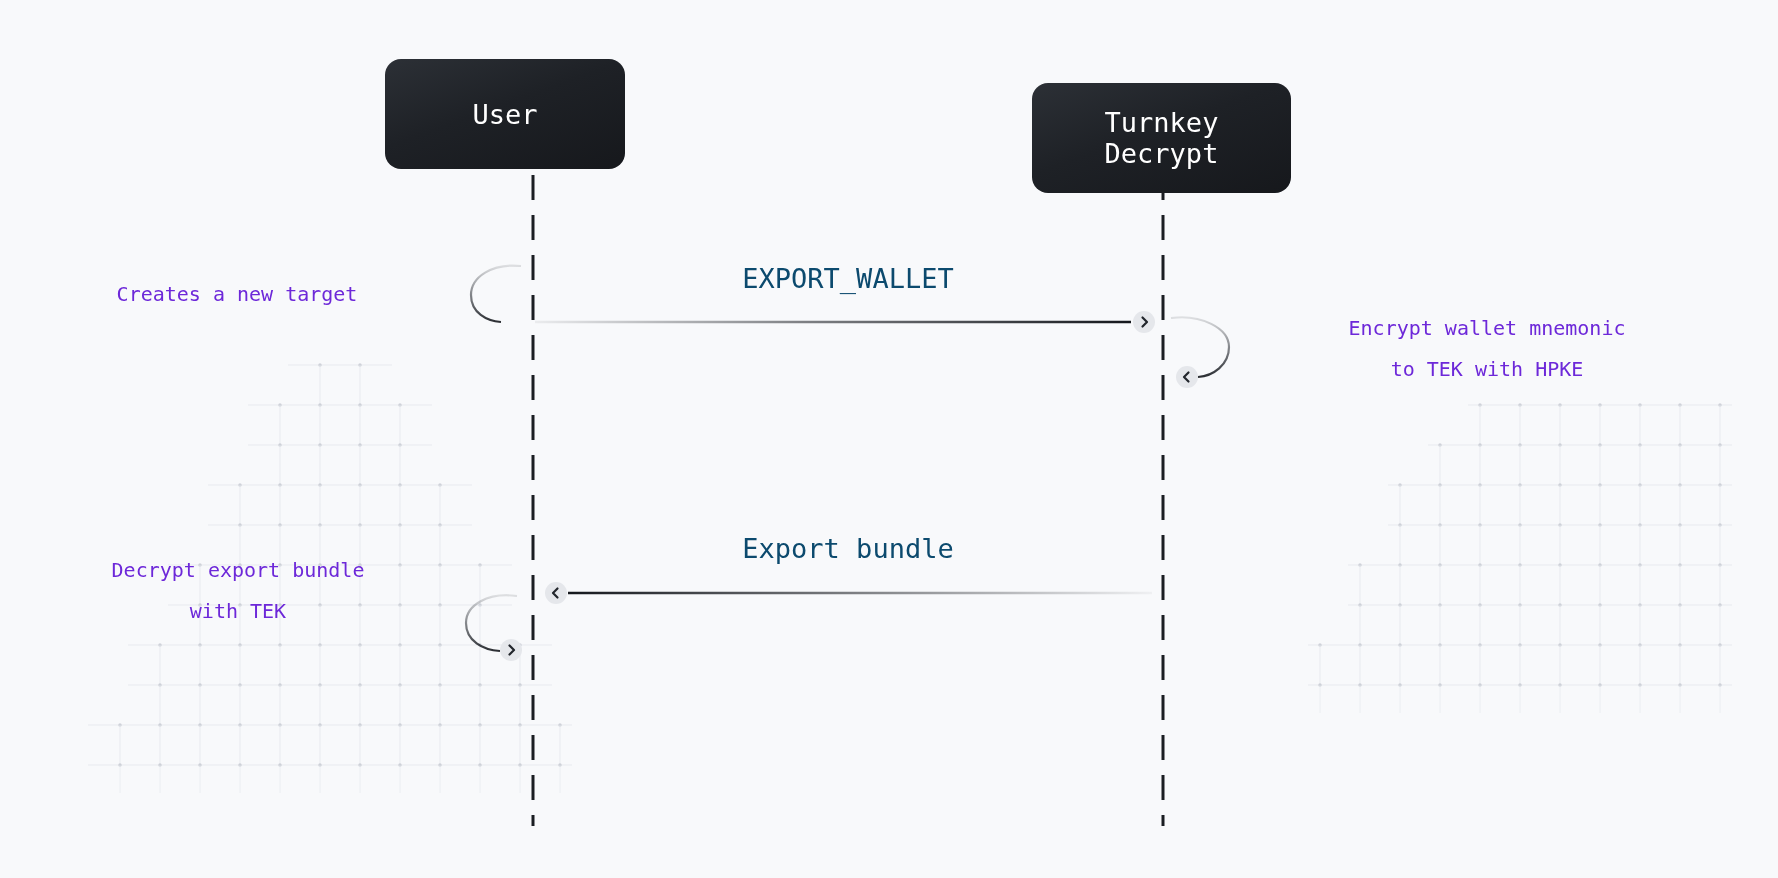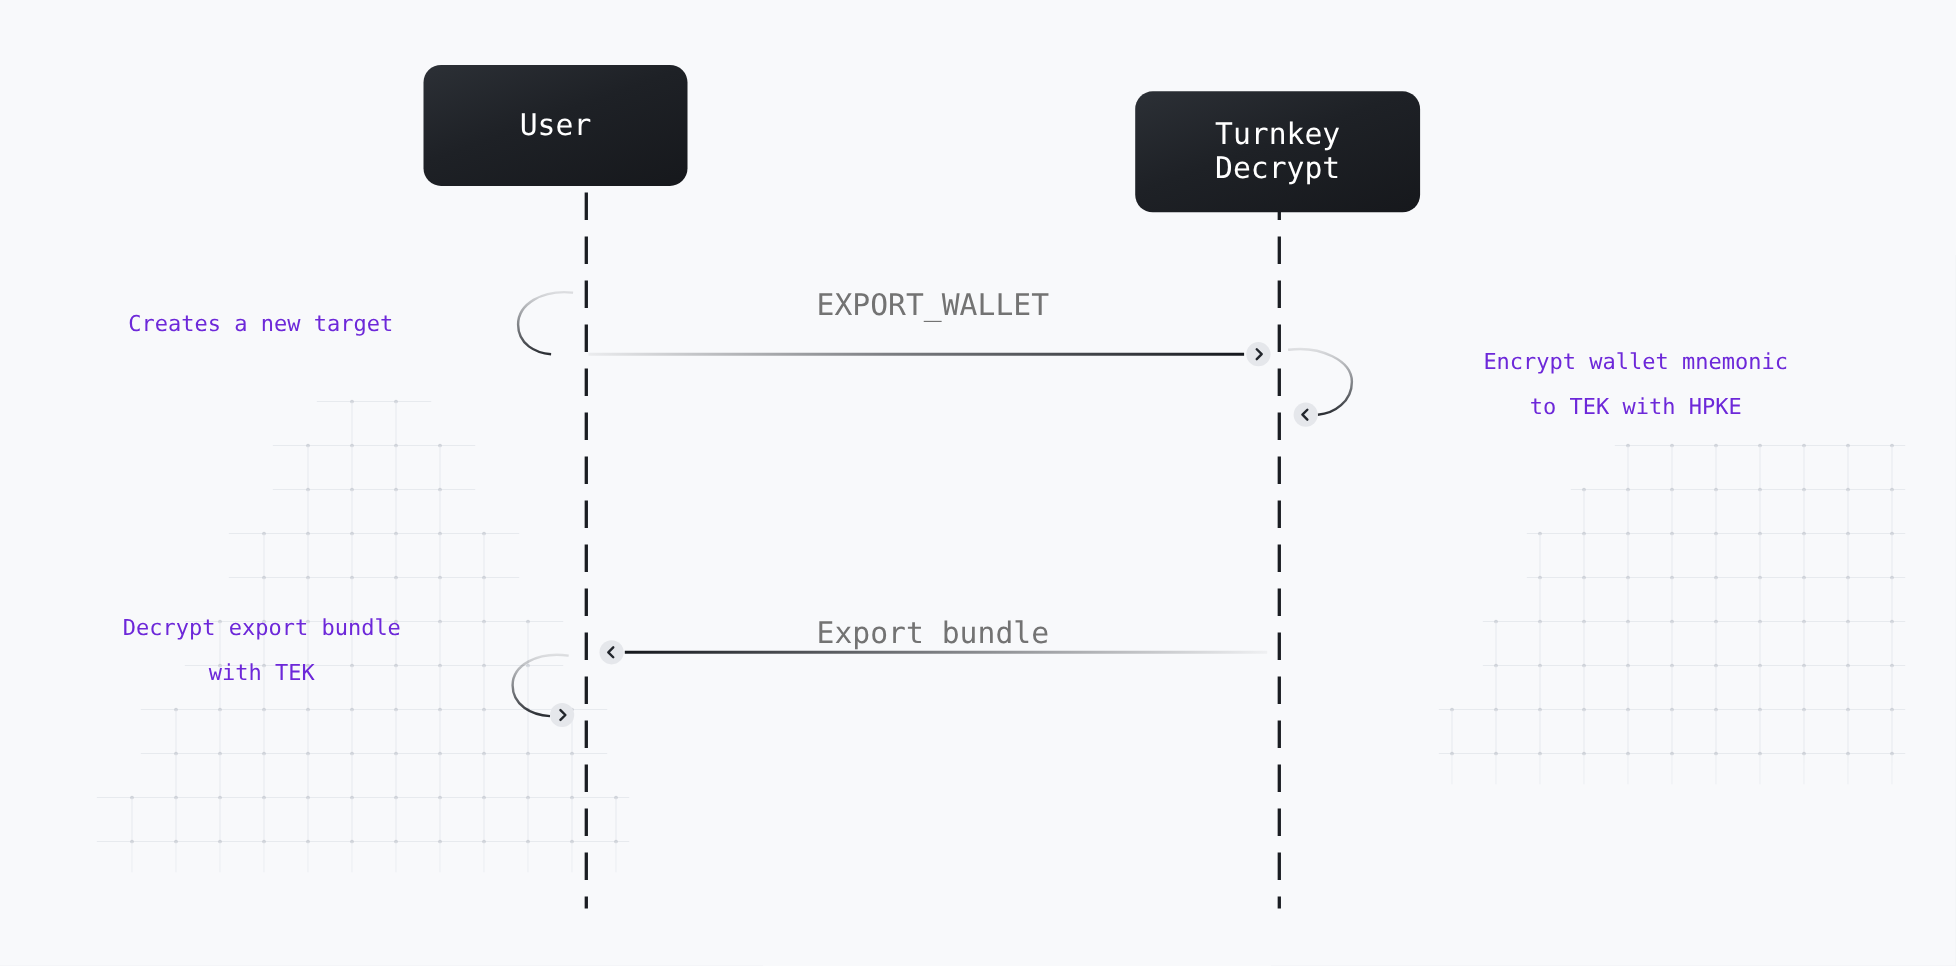--- a/index.html
+++ b/index.html
@@ -9,21 +9,21 @@
   .actor{
     position:absolute;width:240px;height:110px;border-radius:16px;
     background:linear-gradient(160deg,#2c3036 0%,#1e2126 45%,#16181c 100%);
     display:flex;flex-direction:column;align-items:center;justify-content:center;
     color:#ffffff;font-size:27px;line-height:31px;letter-spacing:0;
   }
   .actor.turnkey{left:1032px;top:59px;width:259px;margin-top:24px;}
   .actor.user{left:385px;top:59px;}
   .msg-label{
     position:absolute;transform:translate(-50%,-50%);
-    color:#737373;font-size:27px;white-space:nowrap;
+    color:#0c4a6e;font-size:27px;white-space:nowrap;
   }
   .annotation{
     position:absolute;transform:translate(-50%,-50%);
     color:#6d28d9;font-size:20px;line-height:41px;text-align:center;white-space:nowrap;
   }
   .node{
     position:absolute;width:22px;height:22px;border-radius:50%;
     background:#e5e7eb;display:flex;align-items:center;justify-content:center;
   }
   .node svg{display:block;}
@@ -414,21 +414,21 @@
 
   <div class="actor user">
     <div>User</div>
   </div>
   <div class="actor turnkey">
     <div>Turnkey</div>
     <div>Decrypt</div>
   </div>
 
   <div class="msg-label" style="left:848px;top:278px;">EXPORT_WALLET</div>
-  <div class="msg-label" style="left:848px;top:548px;margin-top:28px;">Export bundle</div>
+  <div class="msg-label" style="left:848px;top:548px;">Export bundle</div>
 
   <div class="annotation" style="left:237px;top:294px;">
     <div>Creates a new target</div>
   </div>
   <div class="annotation" style="left:238px;top:591px;">
     <div>Decrypt export bundle</div>
     <div>with TEK</div>
   </div>
   <div class="annotation" style="left:1487px;top:349px;">
     <div>Encrypt wallet mnemonic</div>

